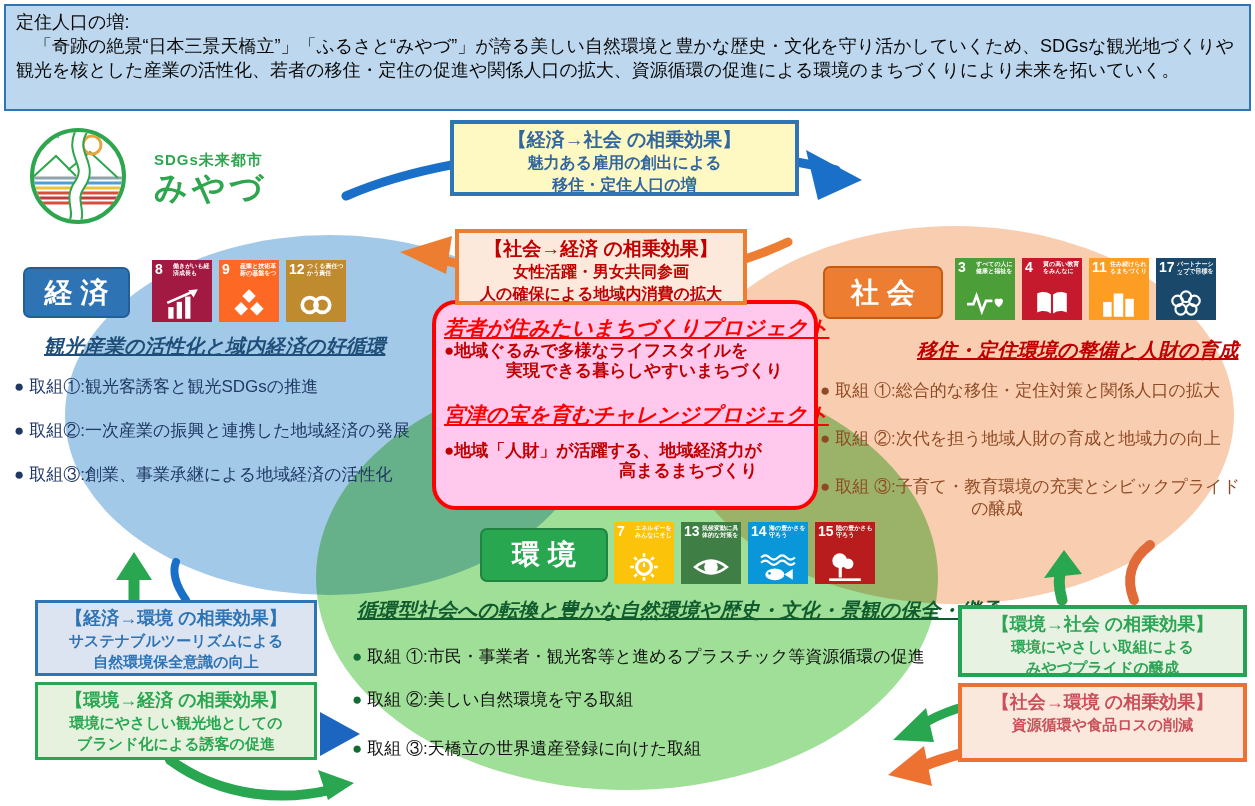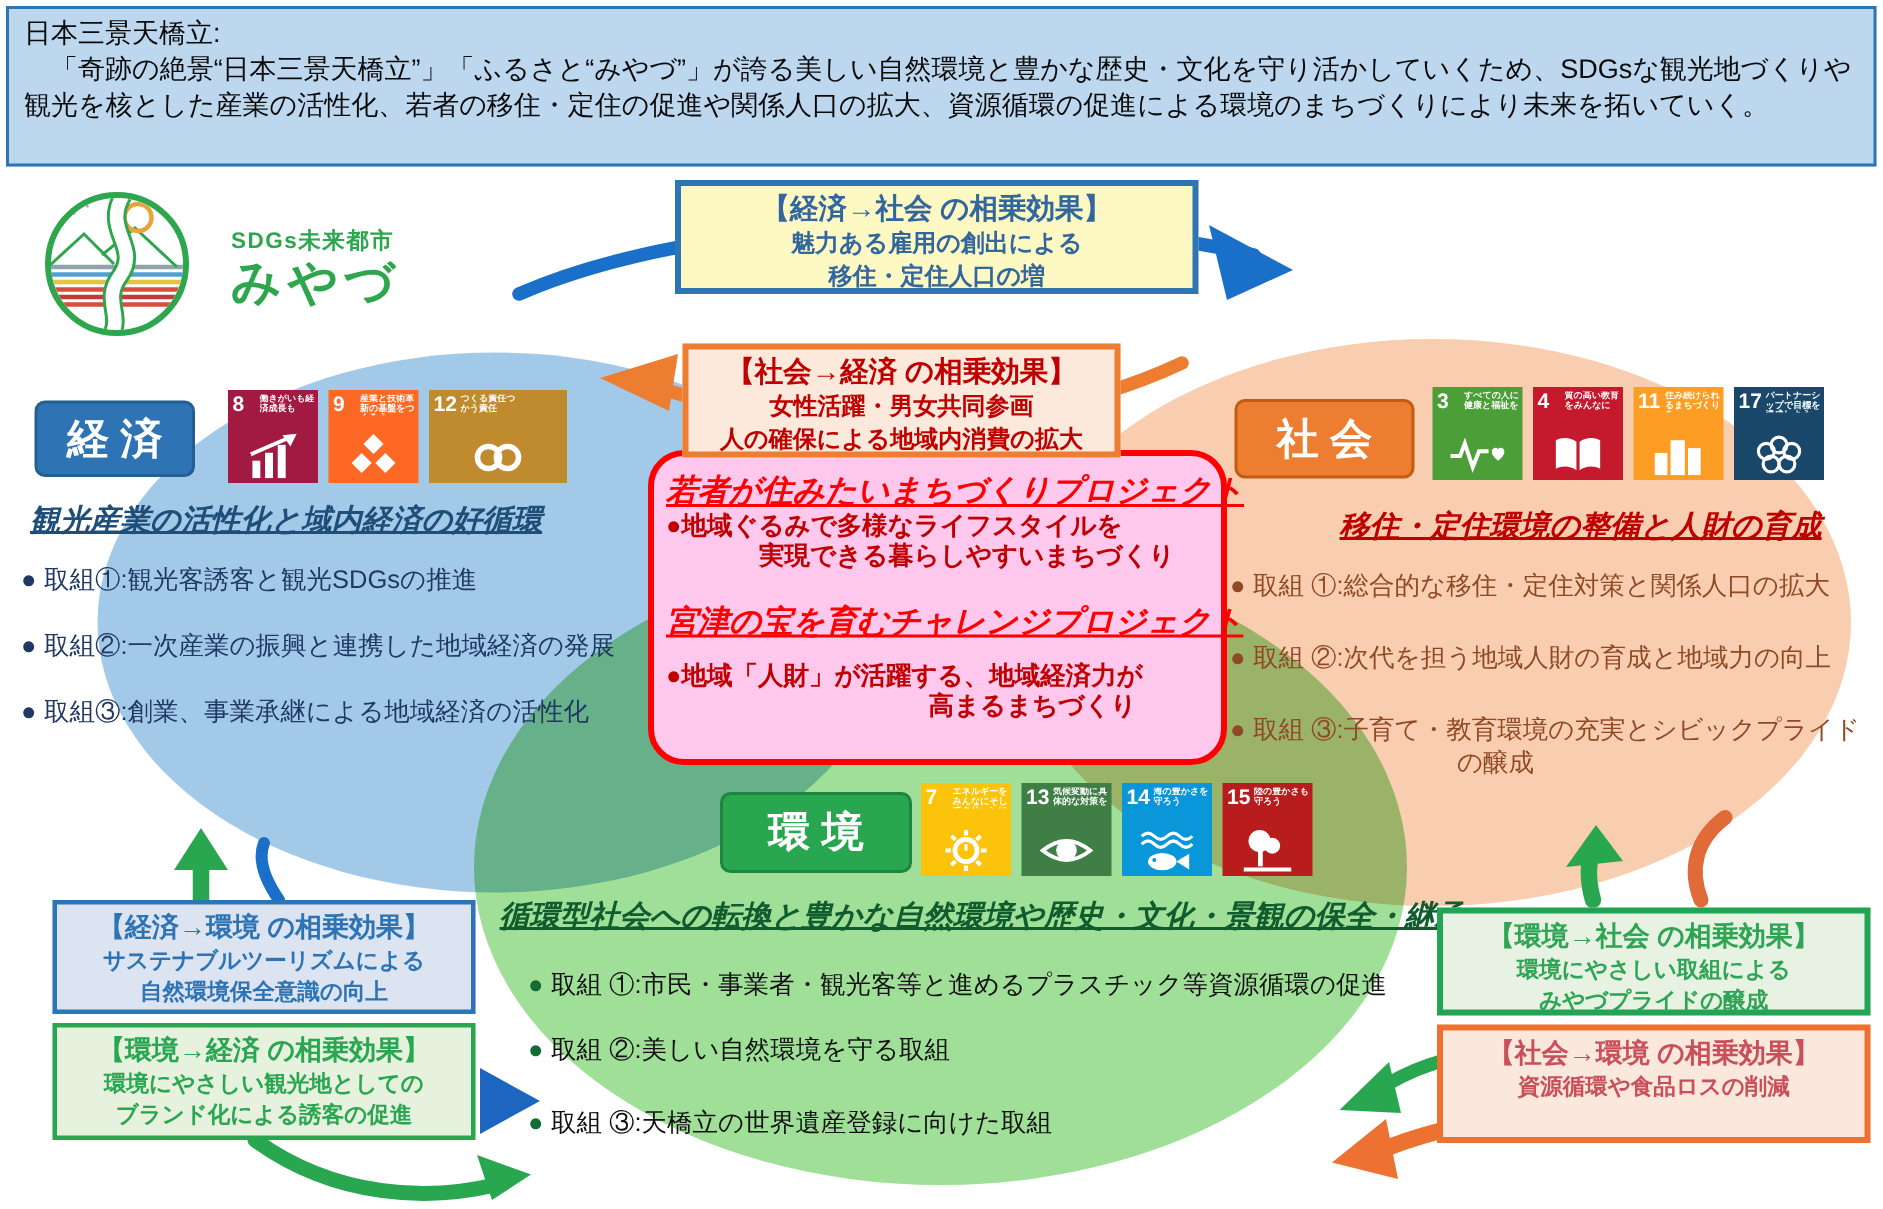--- a/index.html
+++ b/index.html
@@ -42,21 +42,21 @@
   #sdg-env{left:614px;top:522px;}
   .sdg{width:60px;height:62px;position:relative;overflow:hidden;flex:0 0 auto;}
   .sdg .num{position:absolute;left:3px;top:1px;color:#fff;font-size:14px;font-weight:bold;}
   .sdg .slabel{position:absolute;left:21px;top:3px;width:37px;color:#fff;font-size:6px;
     line-height:6.5px;font-weight:bold;word-break:break-all;max-height:14px;overflow:hidden;}
   .sdg .glyph{position:absolute;left:50%;transform:translateX(-50%);bottom:1px;width:38px;height:32px;}
   .sdg .glyph svg{width:100%;height:100%;}
 
   
   .sec-heading{z-index:3;font-size:20px;font-weight:bold;font-style:italic;
-    text-decoration:underline;white-space:nowrap;}
+    text-decoration:underline;white-space:nowrap;margin-left:24px;}
   #head-econ{left:20px;top:333px;color:#1F4E79;}
   #head-soc{left:893px;top:337px;color:#C00000;}
   #head-env{left:333px;top:597px;color:#115C2E;}
 
   
   .bullets{z-index:3;font-size:17px;line-height:22px;}
   .bullet{display:flex;align-items:flex-start;}
   .bullet .dot{margin-right:5px;}
   .bullet .btxt{white-space:pre-line;}
   #goals-econ{left:14px;top:376px;color:#1F3864;width:430px;}
@@ -135,21 +135,21 @@
     <path d="M1004,699 C962,704 938,714 920,726" stroke="#28A650" stroke-width="9" fill="none" stroke-linecap="round"></path>
     <polygon points="893,740 926,708 934,742" fill="#28A650"></polygon>
   </g>
   <g>
     <path d="M1016,744 C968,750 942,758 918,768" stroke="#ED7231" stroke-width="11" fill="none" stroke-linecap="round"></path>
     <polygon points="888,775 924,746 932,786" fill="#ED7231"></polygon>
   </g>
 </svg>
 
 <div class="abs" id="overview">
-  <div class="ttl">日本三景天橋立:</div>
+  <div class="ttl">定住人口の増:</div>
   <div>　「奇跡の絶景“日本三景天橋立”」「ふるさと“みやづ”」が誇る美しい自然環境と豊かな歴史・文化を守り活かしていくため、SDGsな観光地づくりや観光を核とした産業の活性化、若者の移住・定住の促進や関係人口の拡大、資源循環の促進による環境のまちづくりにより未来を拓いていく。</div>
 </div>
 
 <div class="abs" id="logo">
   <span>
     <svg width="100" height="100" viewBox="0 0 100 100">
       <defs>
           <clipPath id="lc">
             <circle cx="50" cy="50" r="44"></circle>
           </clipPath>
@@ -194,21 +194,21 @@
     </div>
     <div class="sdg" style="background: rgb(253, 105, 37);">
       <span class="num">9</span>
       <span class="slabel">産業と技術革新の基盤をつくろう</span>
       <div class="glyph"><svg viewBox="0 0 36 30">
           <rect x="13.5" y="2" width="9" height="9" fill="#fff" transform="rotate(45 18 6.5)"></rect>
           <rect x="6" y="14" width="9" height="9" fill="#fff" transform="rotate(45 10.5 18.5)"></rect>
           <rect x="21" y="14" width="9" height="9" fill="#fff" transform="rotate(45 25.5 18.5)"></rect>
         </svg></div>
     </div>
-    <div class="sdg" style="background: rgb(191, 139, 46); padding-left: 32px;">
+    <div class="sdg" style="background: rgb(191, 139, 46);">
       <span class="num">12</span>
       <span class="slabel">つくる責任つかう責任</span>
       <div class="glyph"><svg viewBox="0 0 36 30">
           <circle cx="12" cy="15" r="7" fill="none" stroke="#fff" stroke-width="3.5"></circle>
           <circle cx="24" cy="15" r="7" fill="none" stroke="#fff" stroke-width="3.5"></circle>
         </svg></div>
     </div>
   </div>
 <div class="abs sdg-row" id="sdg-soc">
     <div class="sdg" style="background: rgb(76, 159, 56);">

